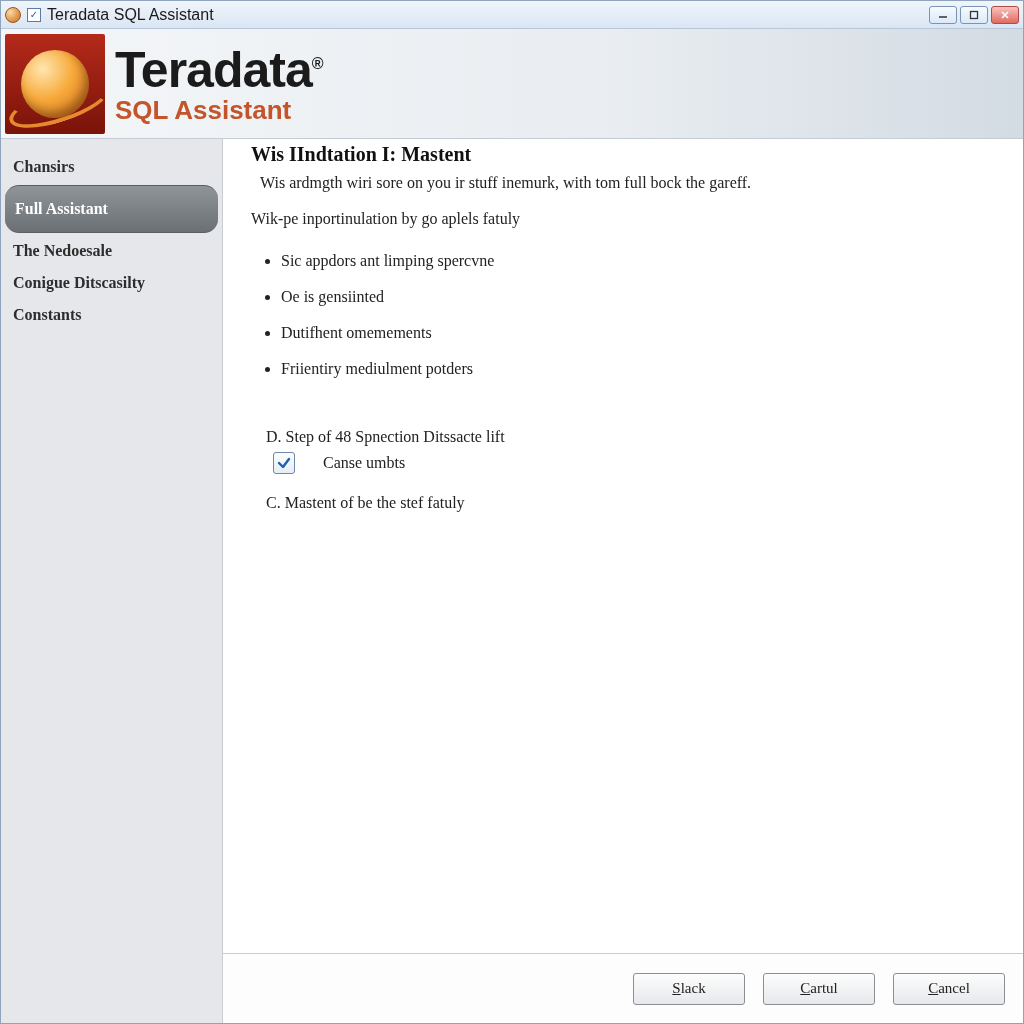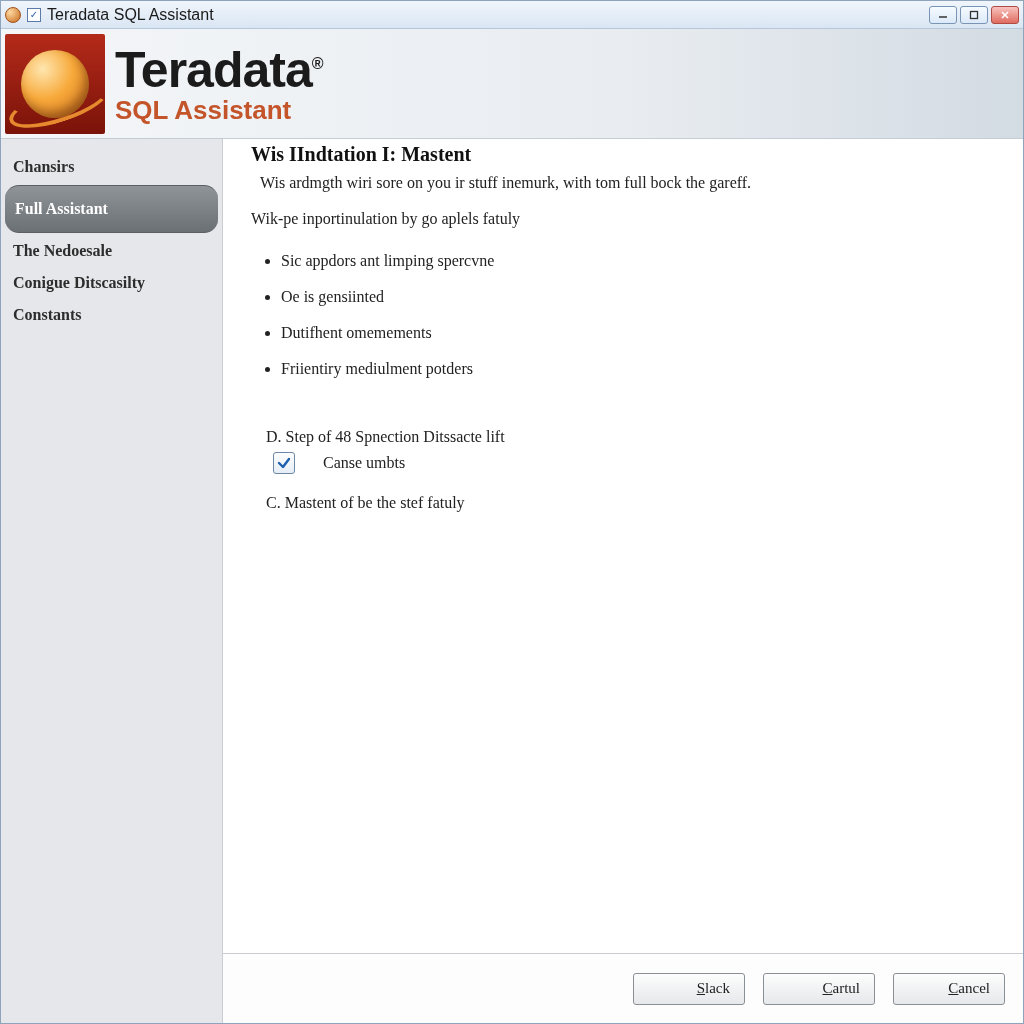--- a/index.html
+++ b/index.html
@@ -164,21 +164,21 @@
     gap: 18px;
     background: #fdfdfd;
     margin: 0 -28px;
   }
   .btn {
     min-width: 112px; height: 32px;
     border: 1px solid #8a8f95;
     border-radius: 3px;
     background: linear-gradient(#fdfdfd, #e6e8eb);
     font-size: 15px;
-    display: flex; align-items: center; justify-content: flex-end;
+    display: flex; align-items: center; justify-content: center;
     padding: 0 14px;
     color: #222;
   }
   .btn .u { text-decoration: underline; }
 </style>
 </head>
 <body>
 
 <div class="window">
 

